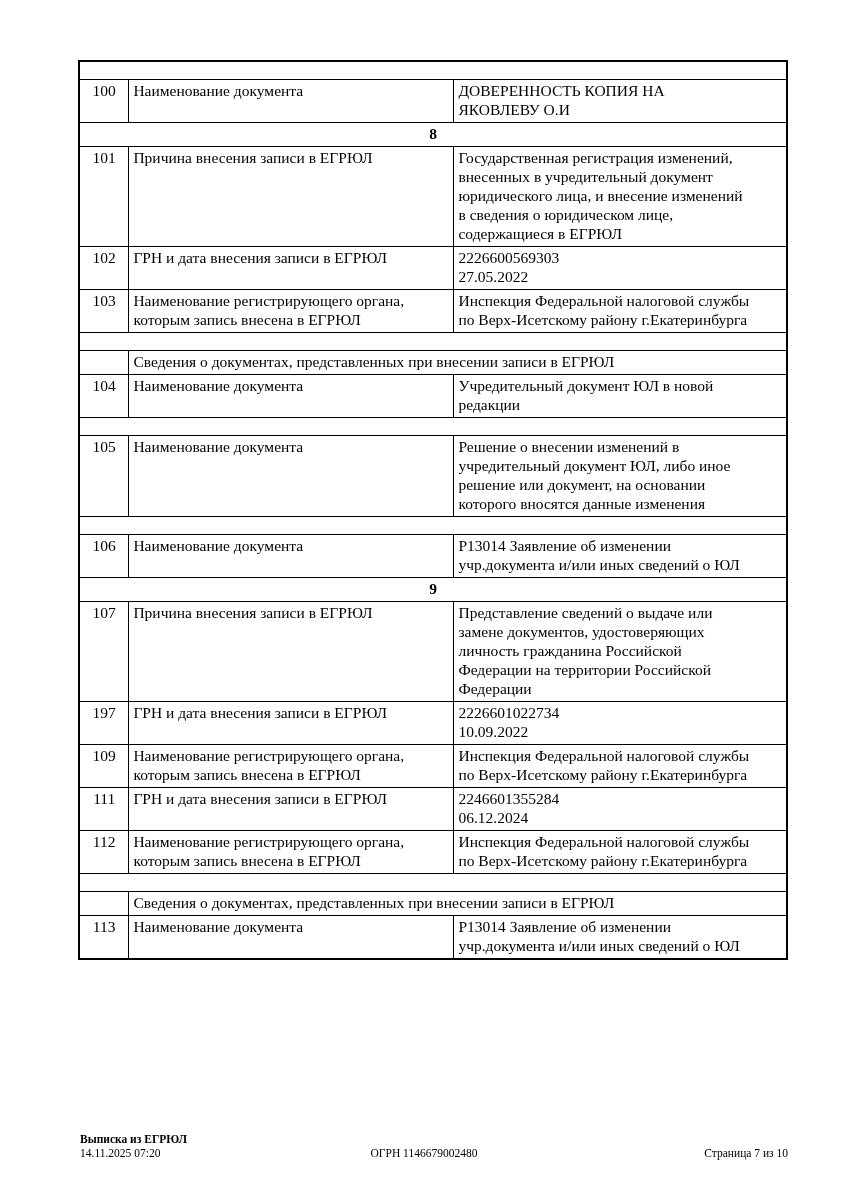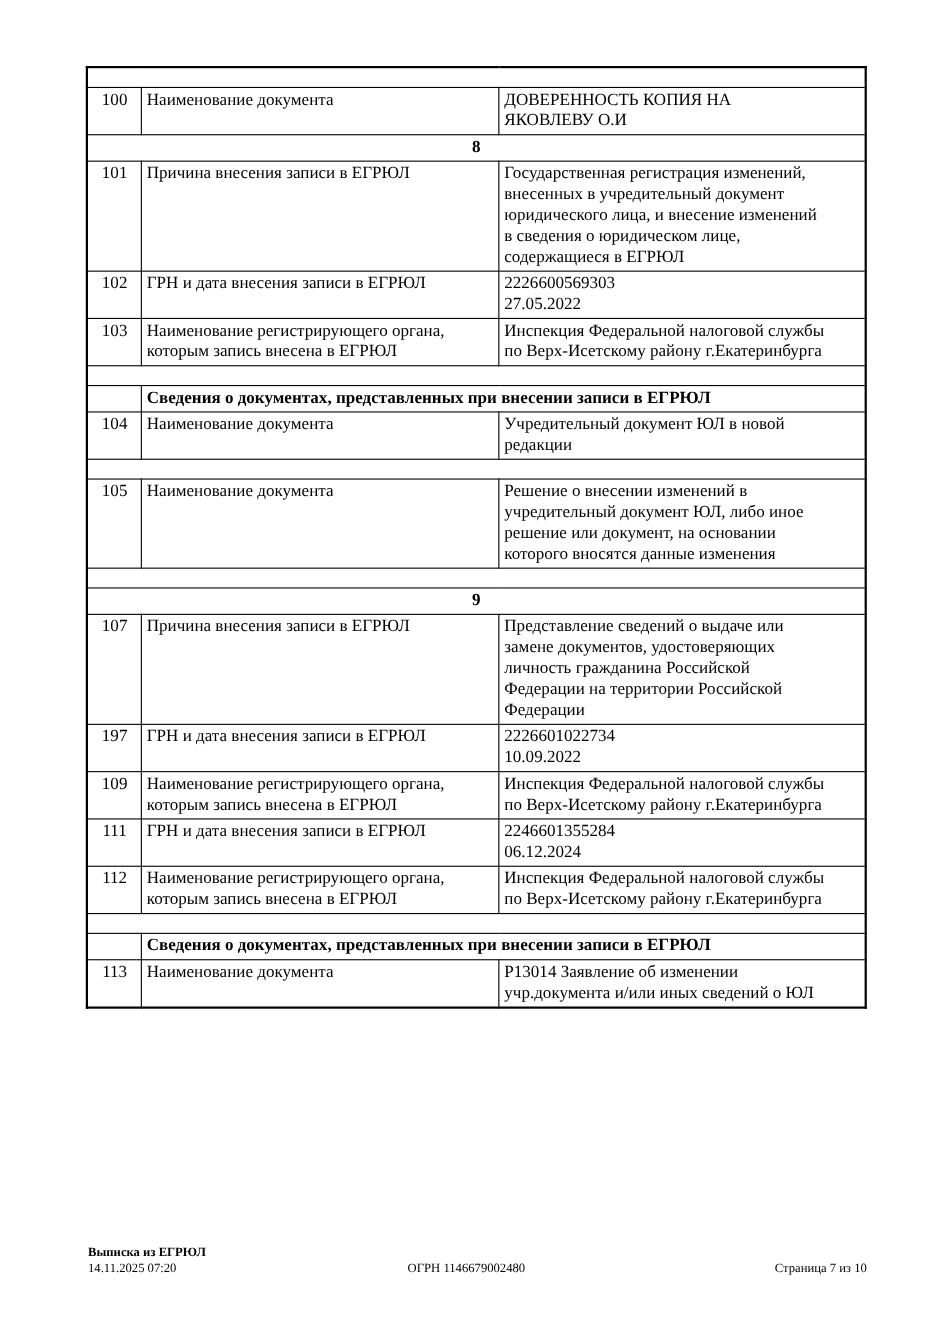--- a/index.html
+++ b/index.html
@@ -28,21 +28,21 @@
     vertical-align: top;
     padding: 1px 4px 3px 4px;
   }
   col.c1 { width: 50px; }
   col.c2 { width: 326px; }
   col.c3 { width: 334px; }
   td.num { text-align: center; padding-left: 2px; padding-right: 2px; }
   td.label, td.value { white-space: pre-line; }
   tr.spacer td { height: 18px; padding: 0; }
   tr.section td { text-align: center; font-weight: bold; height: 20px; }
-  tr.subheader td.sub { font-weight: bold; }
+  tr.subheader td.sub { font-weight: normal; }
   .footer {
     position: absolute;
     left: 0;
     top: 1132px;
     width: 848px;
     font-size: 11.5px;
     line-height: 14px;
   }
   .footer .f-left { position: absolute; left: 80px; top: 0; }
   .footer .f-left .f-title { font-weight: bold; text-align: center; }
@@ -127,20 +127,26 @@
         <td class="value">Решение о внесении изменений в
 учредительный документ ЮЛ, либо иное
 решение или документ, на основании
 которого вносятся данные изменения</td>
       </tr>
 
       <tr class="spacer">
           <td colspan="3"></td>
         </tr>
 
+      <tr>
+        <td class="num">106</td>
+        <td class="label">Наименование документа</td>
+        <td class="value">Р13014 Заявление об изменении
+учр.документа и/или иных сведений о ЮЛ</td>
+      </tr>
 
       <tr class="section">
         <td colspan="3">9</td>
       </tr>
 
       <tr>
         <td class="num">107</td>
         <td class="label">Причина внесения записи в ЕГРЮЛ</td>
         <td class="value">Представление сведений о выдаче или
 замене документов, удостоверяющих

